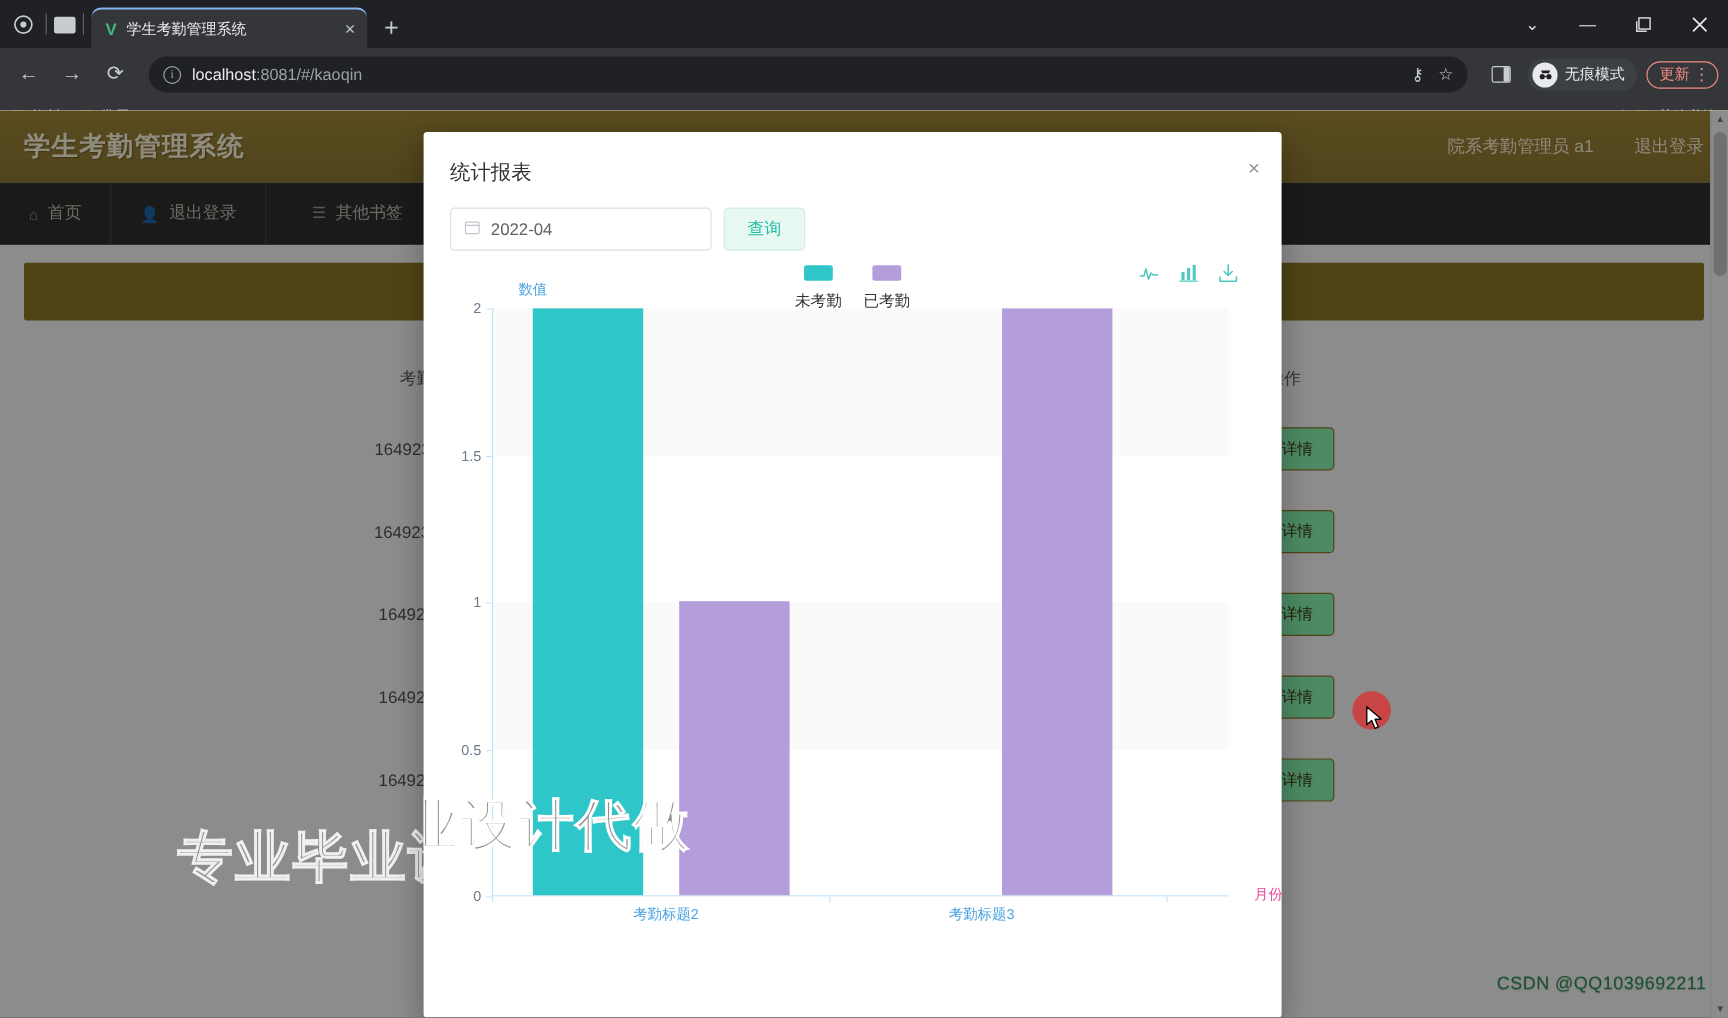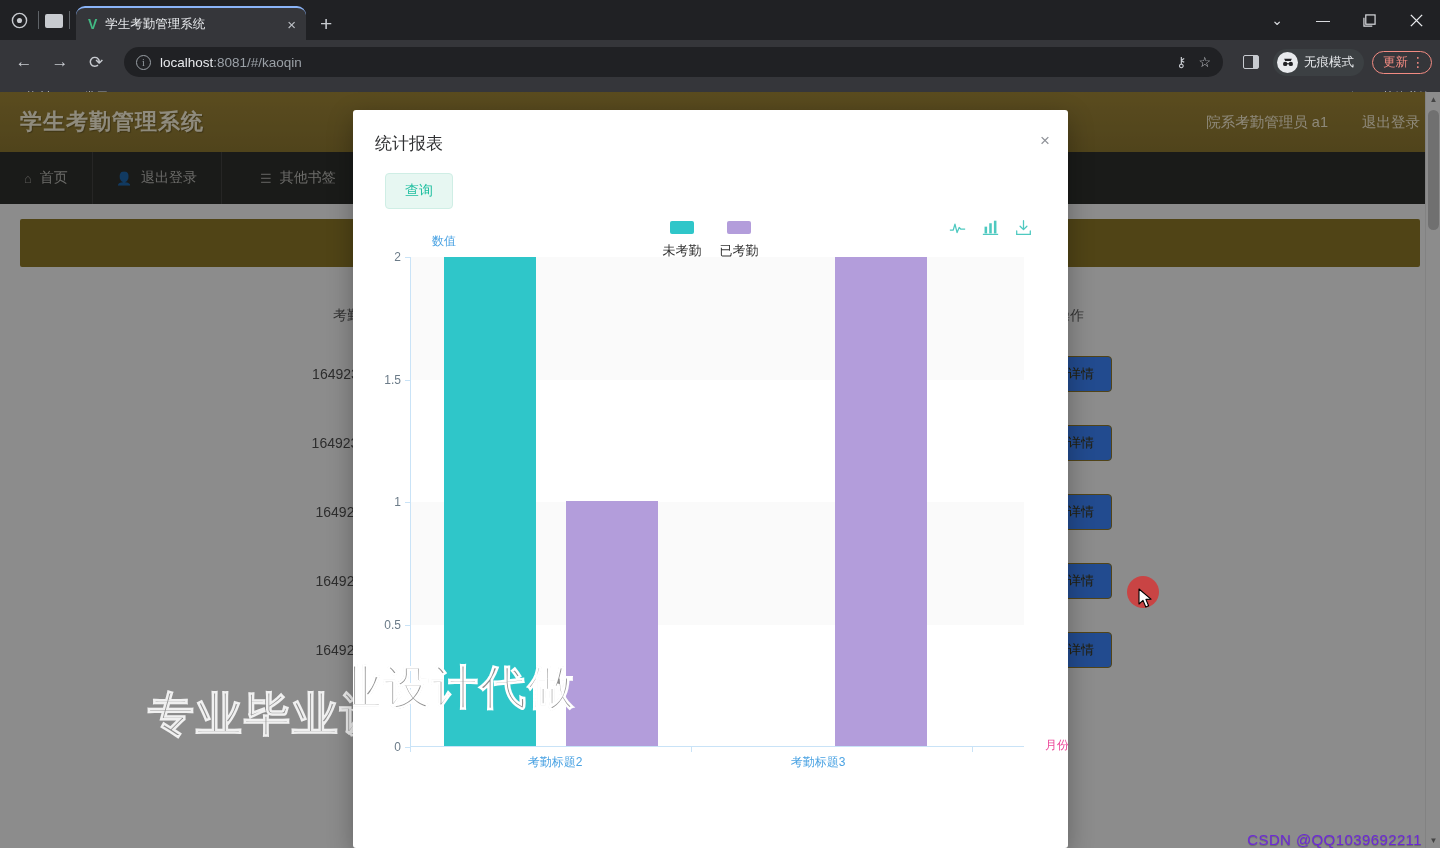--- a/index.html
+++ b/index.html
@@ -147,33 +147,33 @@
     color: #5a5a5a; font-size: 14px;
   }
   .th { flex: 1; text-align: center; display:flex; align-items:center; justify-content:center; gap: 8px; }
   .th-sort { font-size: 10px; color: #9b9b9b; line-height: .9; display: flex; flex-direction: column; }
   .trow {
     display: flex; align-items: center; height: 69px; color: #4f4f4f; font-size: 14px;
   }
   .td { flex: 1; text-align: center; }
   .detail-btn {
     display: inline-flex; align-items: center; gap: 6px;
-    background: #3b82f6; color: #3d3310; border: 1px solid #8d7629;
+    background: #86efac; color: #3d3310; border: 1px solid #8d7629;
     border-radius: 4px; padding: 8px 17px; font-size: 13px;
   }
 
   .watermark {
     position: absolute; left: 148px; top: 592px;
     font-size: 46px; font-weight: bold; color: #8e8e8e;
     -webkit-text-stroke: 1px #f0f0f0; letter-spacing: 2px;
     white-space: nowrap; pointer-events: none;
   }
   .csdn-mark {
-    position: absolute; right: 18px; bottom: 0;
-    color: #6d28d9; font-size: 15px; letter-spacing: .4px;
+    position: absolute; right: 18px; bottom: 20px;
+    color: #14532d; font-size: 15px; letter-spacing: .4px;
     text-shadow: 0 1px 1px rgba(0,0,0,.25);
   }
 
   
   .vscroll {
     position: absolute; right: 0; top: 0; width: 15px; height: 756px;
     background: #f1f1f1; border-left: 1px solid #e0e0e0;
   }
   .vscroll .arrow {
     position: absolute; left: 0; width: 15px; height: 15px;
@@ -475,20 +475,29 @@
     <div class="csdn-mark">CSDN @QQ1039692211</div>
 
     <div class="modal">
       <div class="modal-head">
         <div class="modal-title">统计报表</div>
         <div class="modal-close">×</div>
       </div>
       <div class="modal-body">
 
         <div class="query-row">
+          <div class="date-input">
+            <span class="cal-ic">
+              <svg width="13" height="13" viewBox="0 0 16 16">
+                  <rect x="1" y="2.5" width="14" height="12" rx="1.5" fill="none" stroke="#c0c4cc" stroke-width="1.3"></rect>
+                  <path d="M1 6 H15" stroke="#c0c4cc" stroke-width="1.3"></path>
+                </svg>
+            </span>
+            <span class="date-val" title="选择月">2022-04</span>
+          </div>
           <div class="query-btn">查询</div>
         </div>
 
         <div class="chart">
 
           <div class="legend">
             <div class="lg-item">
               <span class="lg-swatch" style="background:#2FC6C9"></span>
               <span class="lg-text">未考勤</span>
             </div>

